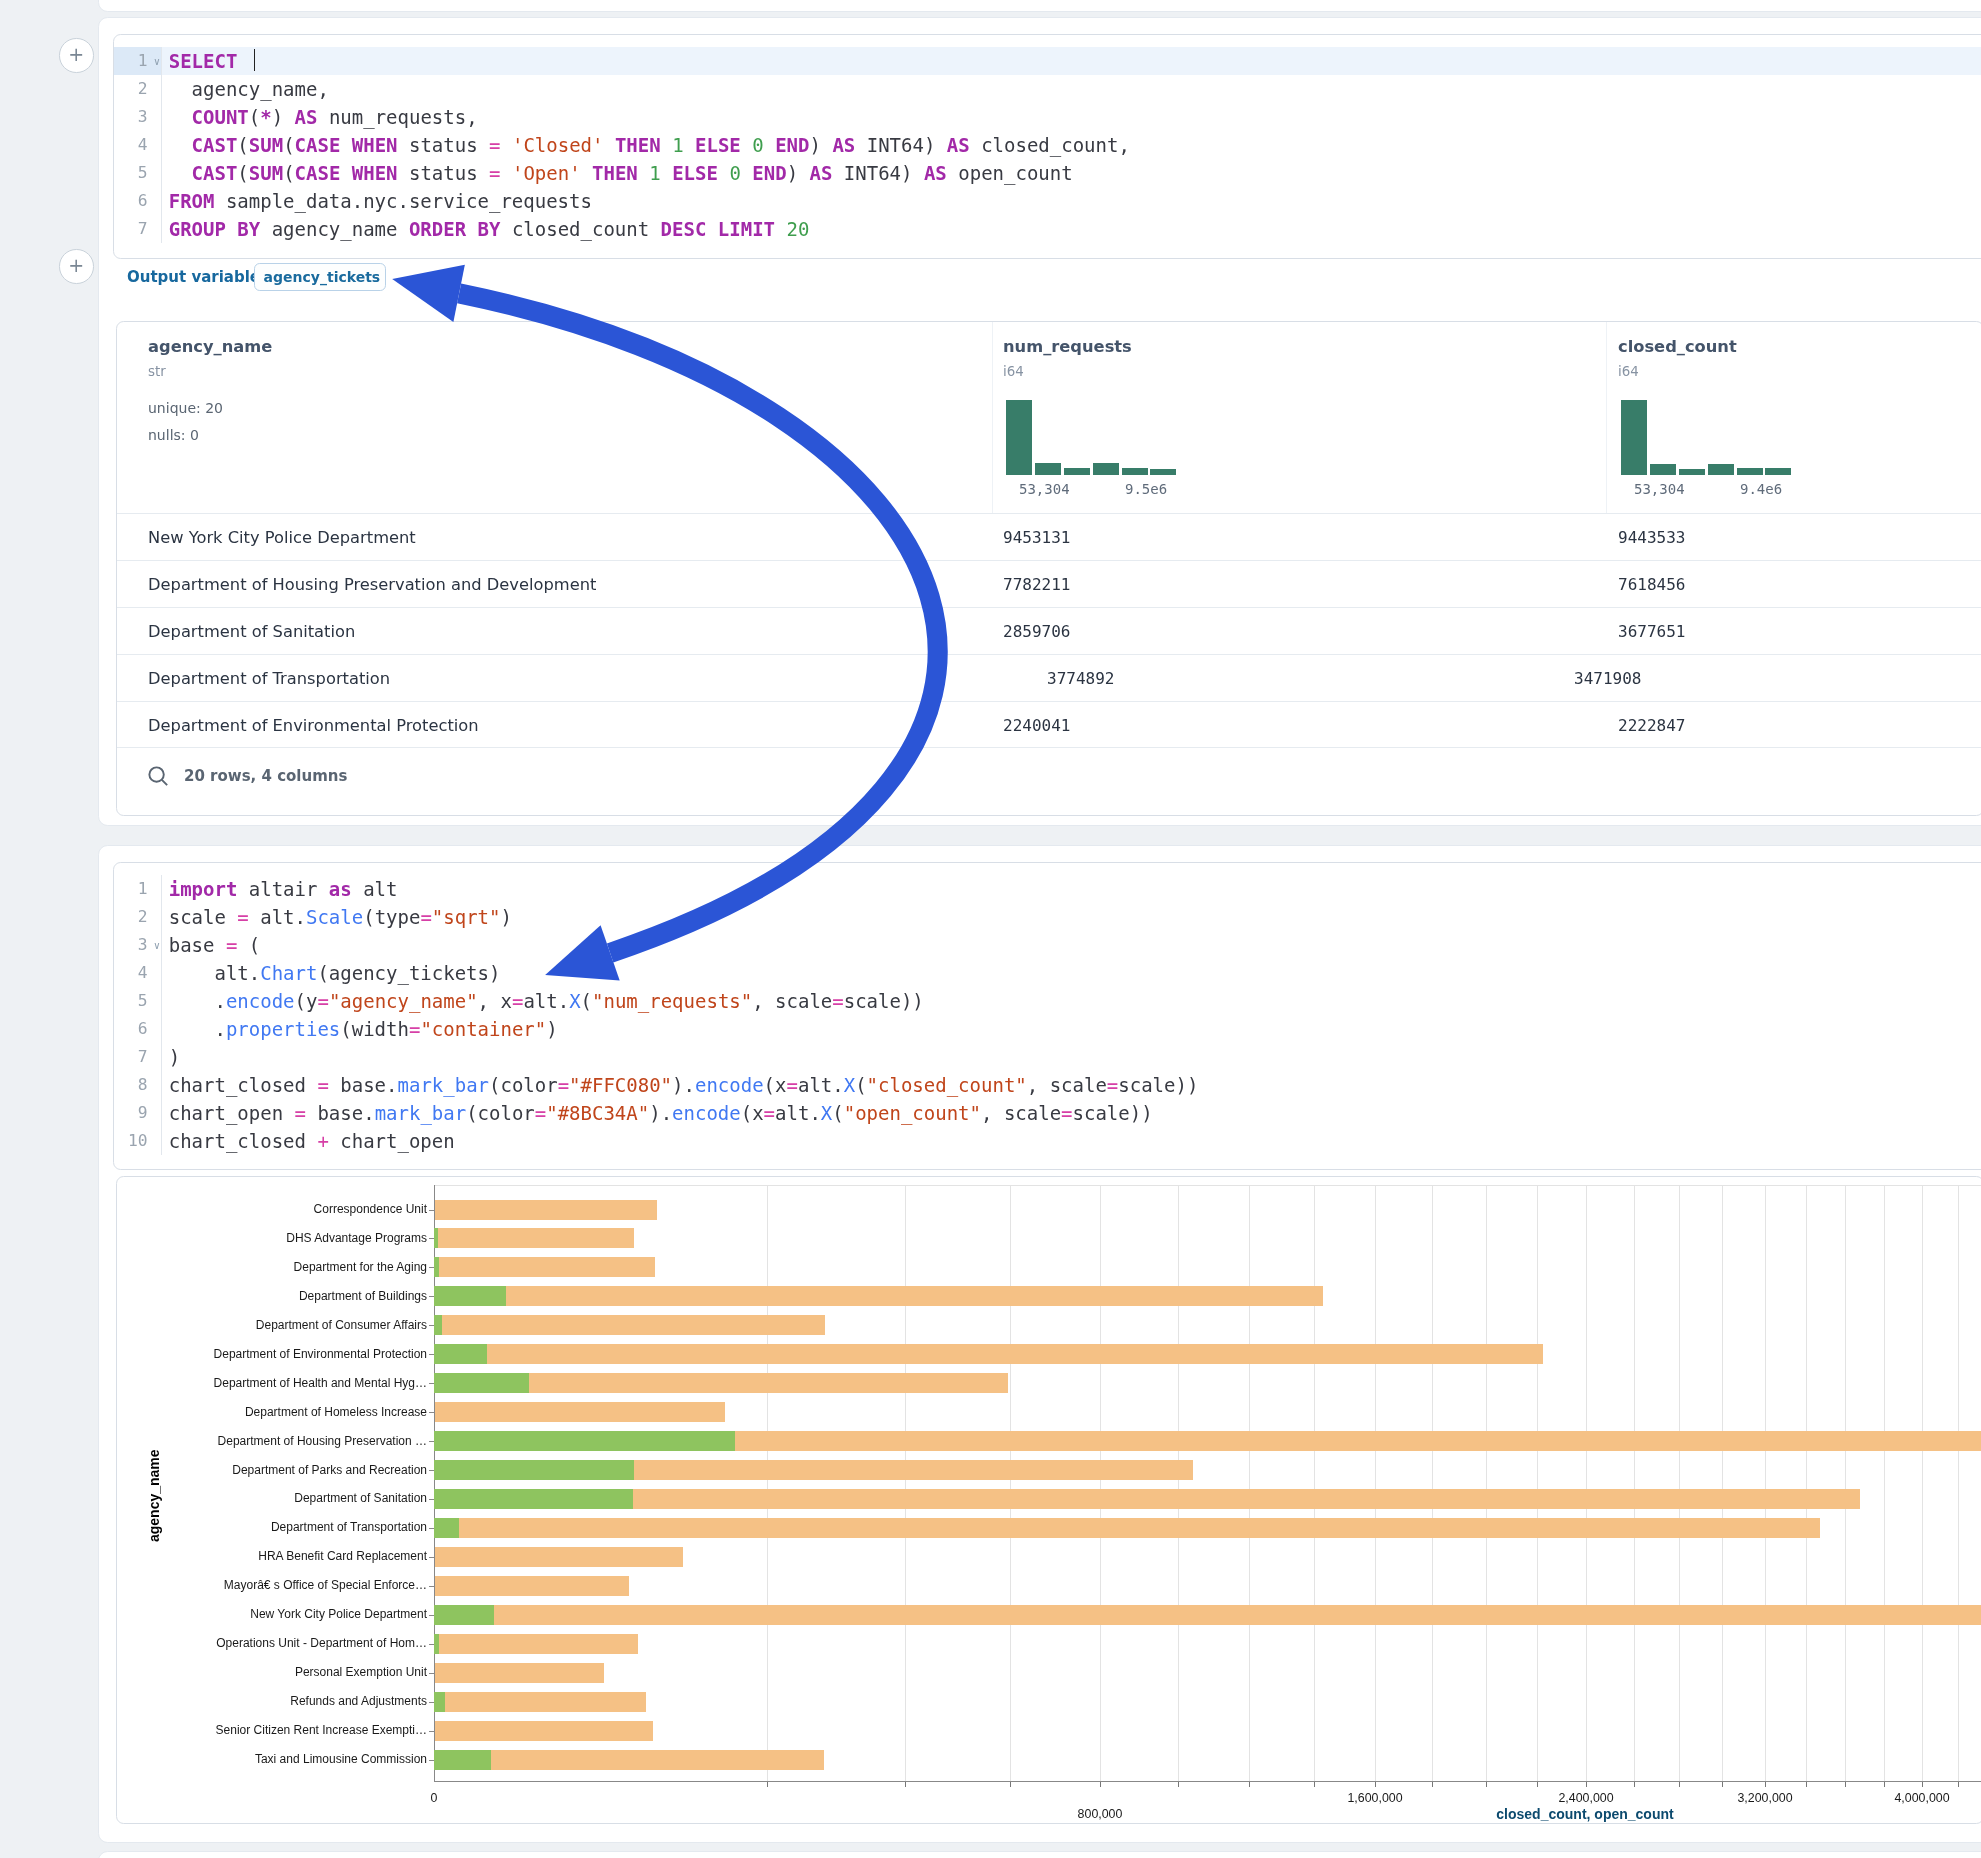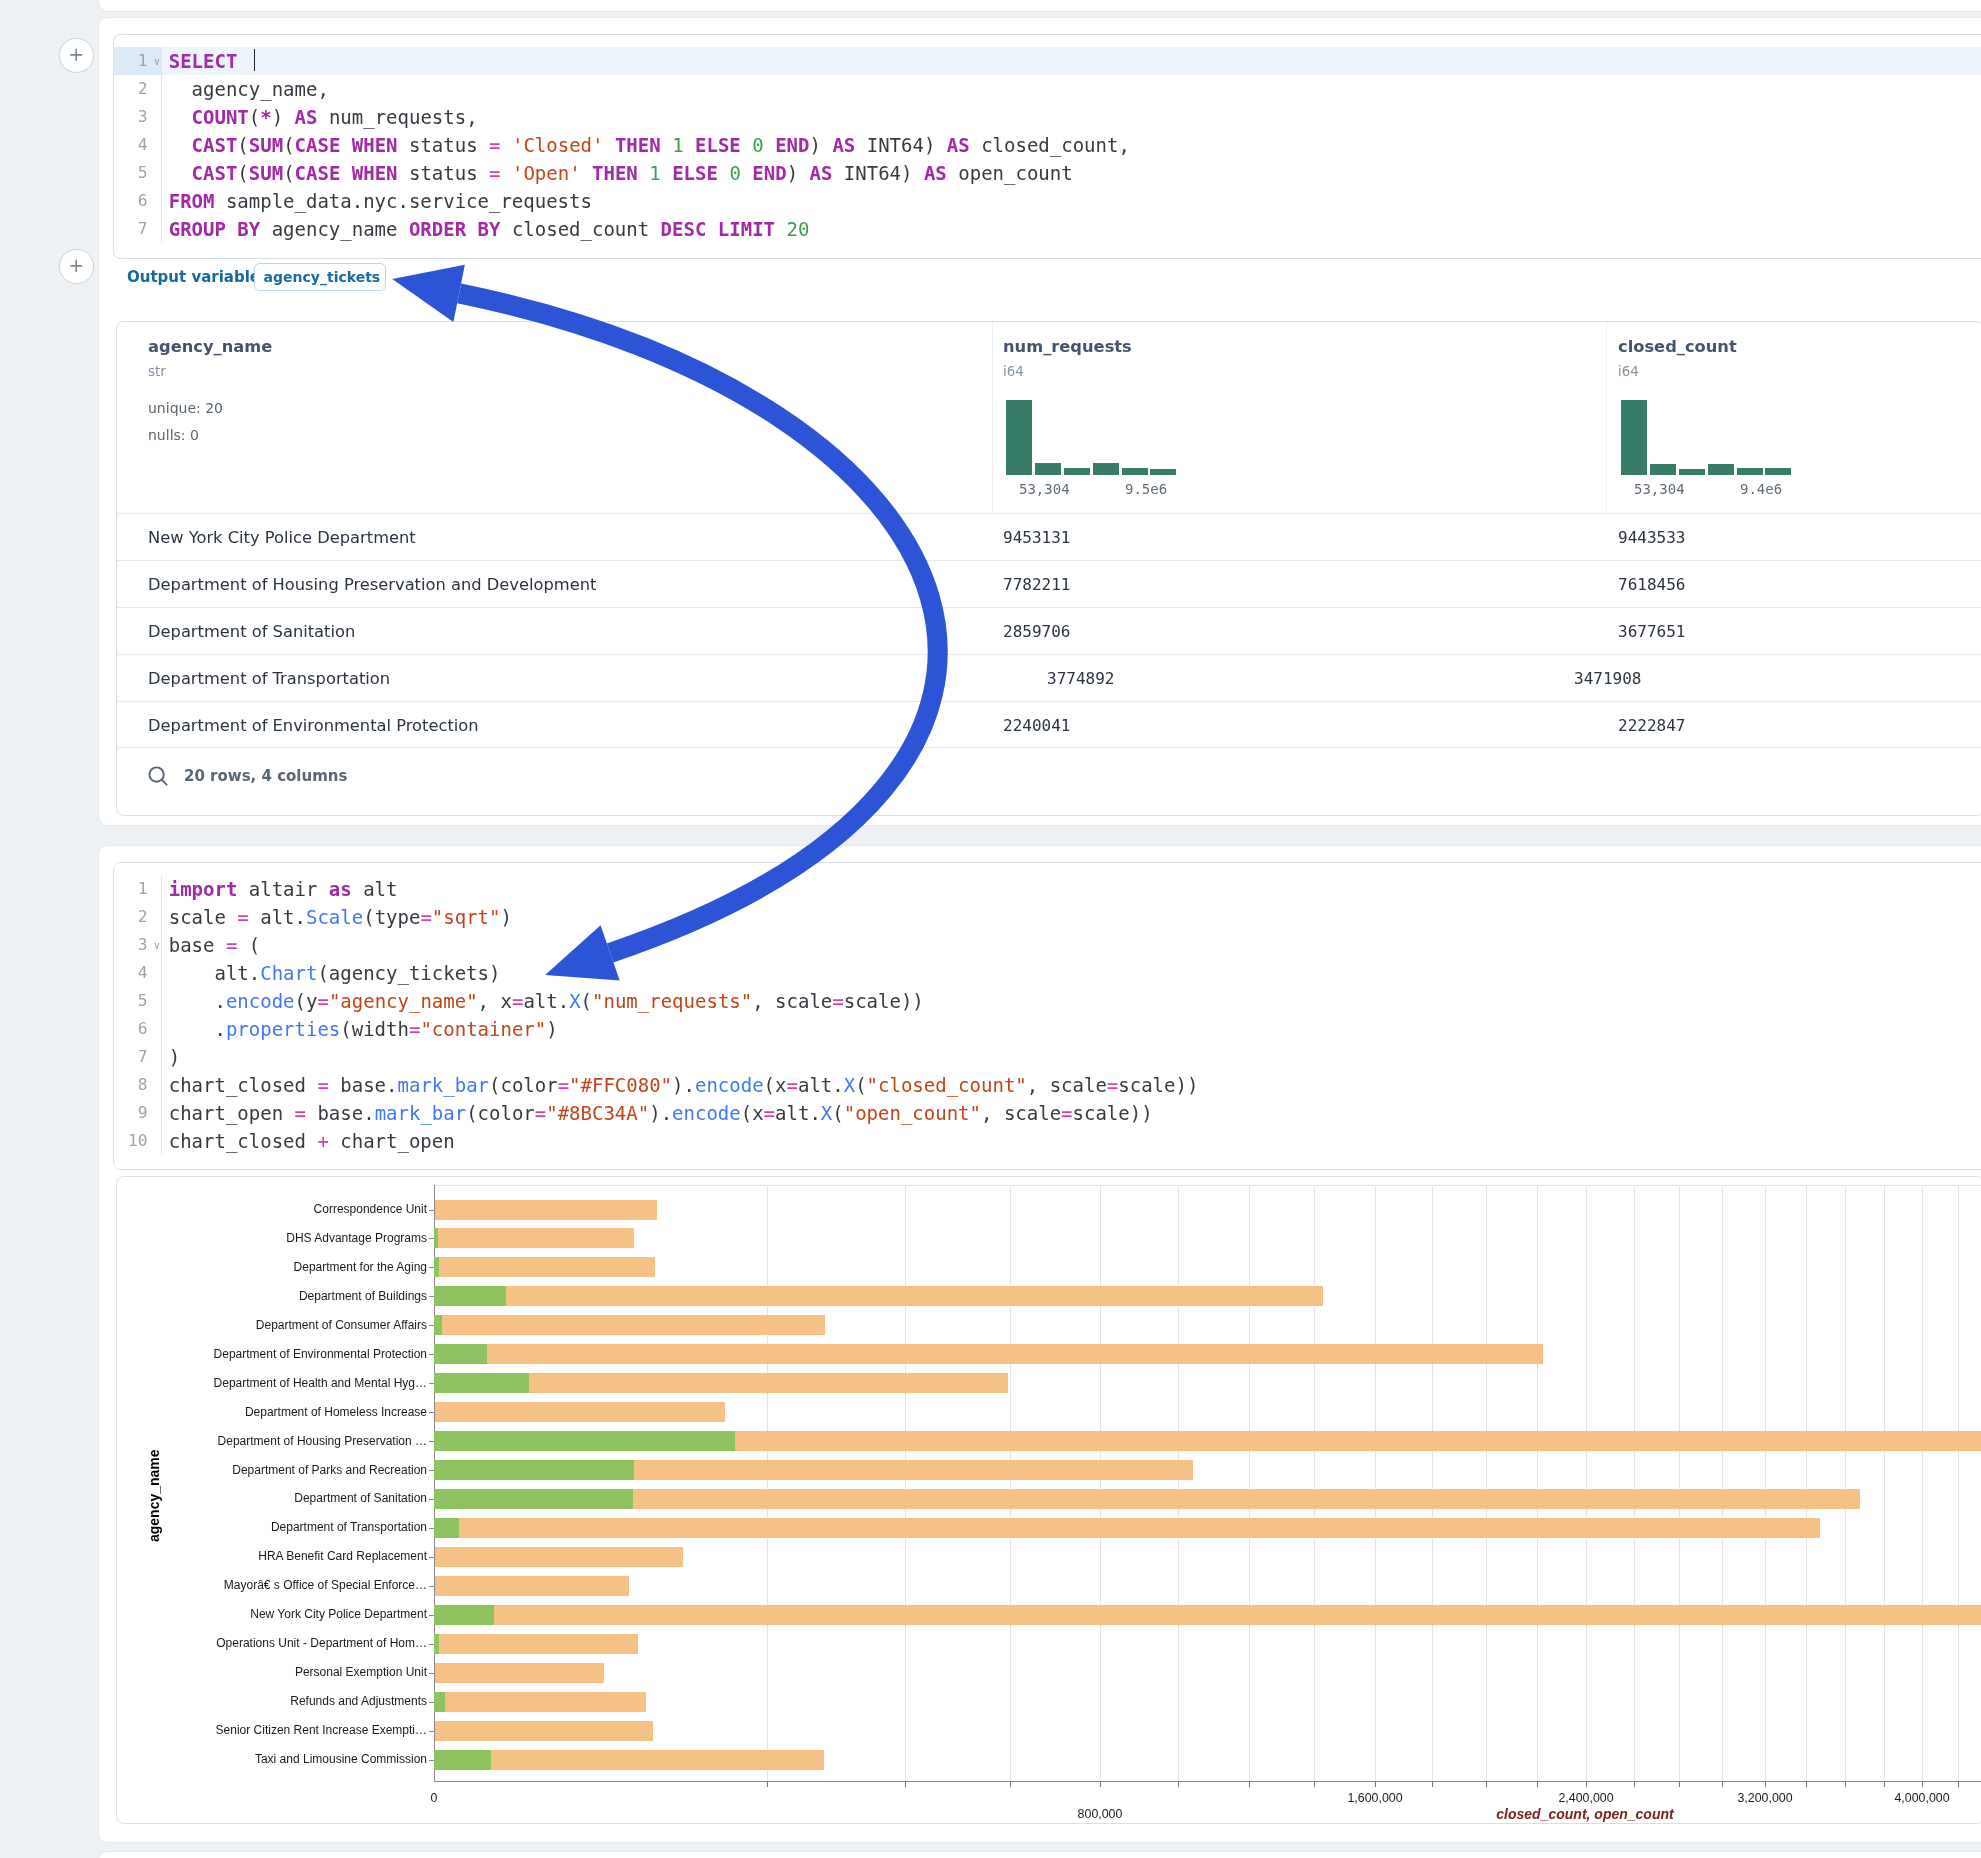--- a/index.html
+++ b/index.html
@@ -45,22 +45,22 @@
   .tfoot{position:absolute;font-size:15px;color:#5a6572;font-weight:bold;}
   
   .gridline{position:absolute;width:1px;background:#e3e3e3;}
   .ylab{position:absolute;font-family:"Liberation Sans",sans-serif;font-size:12px;color:#1a1a1a;
         text-align:right;width:315px;white-space:nowrap;overflow:hidden;}
   .ytick{position:absolute;height:1px;width:4.8px;background:#888;}
   .bar{position:absolute;height:20px;}
   .xlab{position:absolute;font-family:"Liberation Sans",sans-serif;font-size:12.4px;color:#1a1a1a;
         transform:translateX(-50%);white-space:nowrap;}
   .xtickm{position:absolute;width:1px;height:5.7px;background:#777;}
-  .axtitle{position:absolute;font-family:"Liberation Sans",sans-serif;font-size:14px;font-weight:bold;color:#7f1d1d;
-           transform:translateX(-50%);font-style:italic;}
+  .axtitle{position:absolute;font-family:"Liberation Sans",sans-serif;font-size:14px;font-weight:bold;color:#0c4a6e;
+           transform:translateX(-50%);}
   .aytitle{position:absolute;font-family:"Liberation Sans",sans-serif;font-size:14px;font-weight:bold;color:#000;
            transform:rotate(-90deg);transform-origin:left top;white-space:nowrap;}
   .axisline{position:absolute;background:#888;}
 </style>
 </head>
 <body>
 
 <div id="canvas">
 
   <div class="abs" style="left:98px;top:-11.5px;width:1902px;height:21px;background:#fff;border:1px solid #e4e9ef;border-radius:0 0 0 9.6px;"></div>

